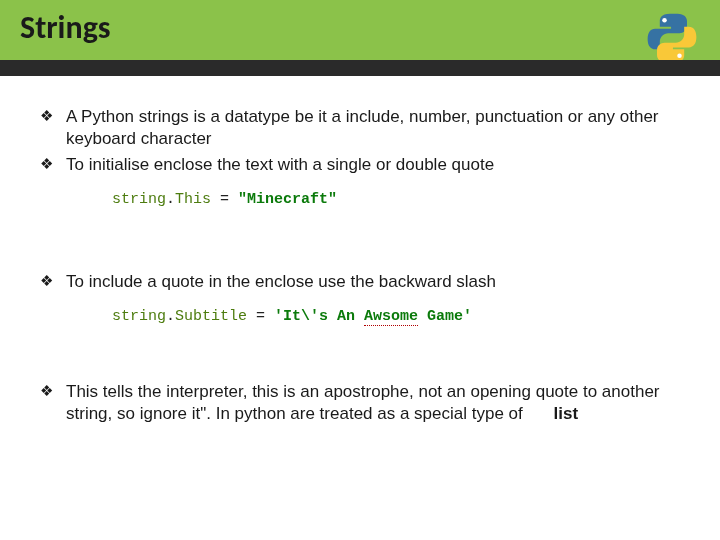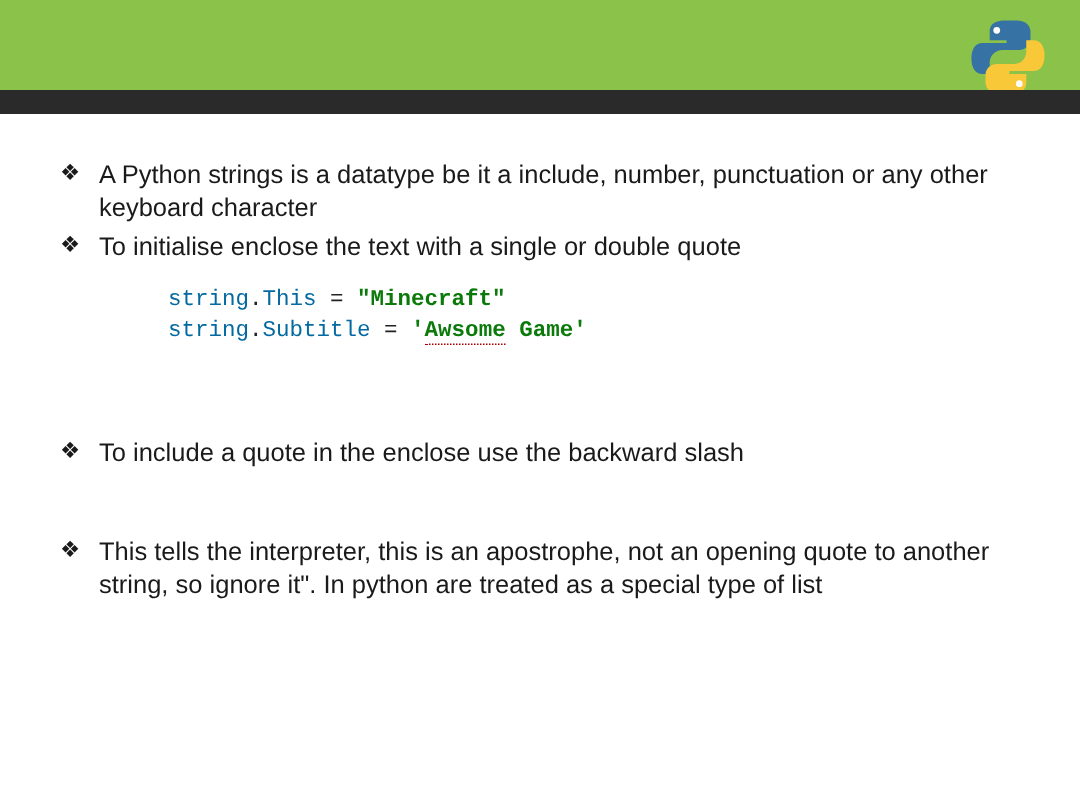--- a/index.html
+++ b/index.html
@@ -62,34 +62,35 @@
   .gap-md { height: 40px; }
   .code-block {
     margin-left: 72px;
     margin-top: 14px;
     margin-bottom: 14px;
     font-family: Consolas, "Courier New", monospace;
     font-size: 15px;
     line-height: 1.35;
   }
   .code-line { white-space: pre; }
-  .c-kw { color: #0369a1; }
+  .c-kw { color: #4d7c0f; }
   .c-op { color: #222; }
   .c-str { color: #0b7a0b; font-weight: bold; }
   .c-dot { color: #222; }
   .underline-spell {
     border-bottom: 1px dotted #b00000;
     display: inline;
   }
-  .bold { font-weight: normal; }
+  .bold { font-weight: bold; margin-left: 26px; }
 </style>
 </head>
 <body>
 
 <div class="header">
+  <div class="title">Strings</div>
   <div class="py-logo">
     <svg viewBox="0 0 64 64" width="60" height="60">
       <path d="M30 6 C20 6 19 11 19 14 L19 20 L31 20 L31 22 L14 22 C9 22 6 26 6 33 C6 40 9 44 14 44 L19 44 L19 36 C19 31 23 27 28 27 L40 27 C44 27 48 24 48 19 L48 14 C48 10 45 6 38 6 Z" fill="#3672a3"></path>
       <circle cx="24" cy="13" r="2.4" fill="#fff"></circle>
       <path d="M34 58 C44 58 45 53 45 50 L45 44 L33 44 L33 42 L50 42 C55 42 58 38 58 31 C58 24 55 20 50 20 L45 20 L45 28 C45 33 41 37 36 37 L24 37 C20 37 16 40 16 45 L16 50 C16 54 19 58 26 58 Z" fill="#f9c838"></path>
       <circle cx="40" cy="51" r="2.4" fill="#fff"></circle>
     </svg>
   </div>
   <div class="header-dark"></div>
 </div>
@@ -101,30 +102,32 @@
     <div class="bullet-text">A Python strings is a datatype be it a include, number, punctuation or any other keyboard character</div>
   </div>
 
   <div class="bullet">
     <div class="bullet-mark">❖</div>
     <div class="bullet-text">To initialise enclose the text with a single or double quote</div>
   </div>
 
   <div class="code-block">
     <div class="code-line"><span class="c-kw">string</span><span class="c-dot">.</span><span class="c-kw">This </span><span class="c-op">= </span><span class="c-str">"Minecraft"</span></div>
-    <div class="code-line"><span class="c-kw">string</span><span class="c-dot">.</span><span class="c-kw">Subtitle </span><span class="c-op">= </span><span class="c-str">'</span><span class="c-str underline-spell">Awsome</span><span class="c-str"> Game'</span></div>
   </div>
 
   <div class="gap-lg"></div>
 
   <div class="bullet">
     <div class="bullet-mark">❖</div>
     <div class="bullet-text"> To include a quote in the enclose use the backward slash</div>
   </div>
 
+  <div class="code-block">
+    <div class="code-line"><span class="c-kw">string</span><span class="c-dot">.</span><span class="c-kw">Subtitle </span><span class="c-op">= </span><span class="c-str">'It\'s An </span><span class="c-str underline-spell">Awsome</span><span class="c-str"> Game'</span></div>
+  </div>
 
   <div class="gap-md"></div>
 
   <div class="bullet">
     <div class="bullet-mark">❖</div>
     <div class="bullet-text"><span> This tells the interpreter, this is an apostrophe, not an opening quote to another string, so ignore it". In python are treated as a special type of </span><span class="bold">list</span></div>
   </div>
 
 </div>
 

